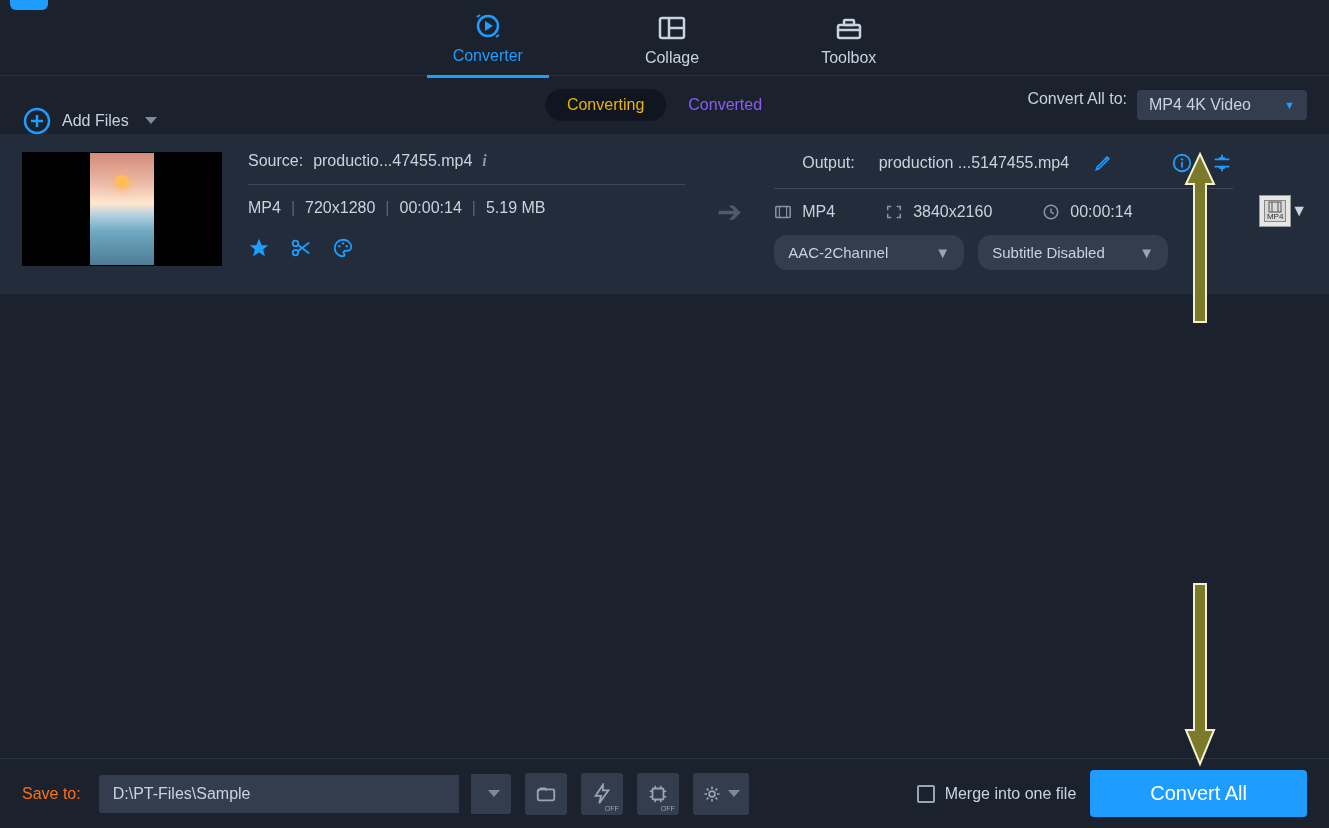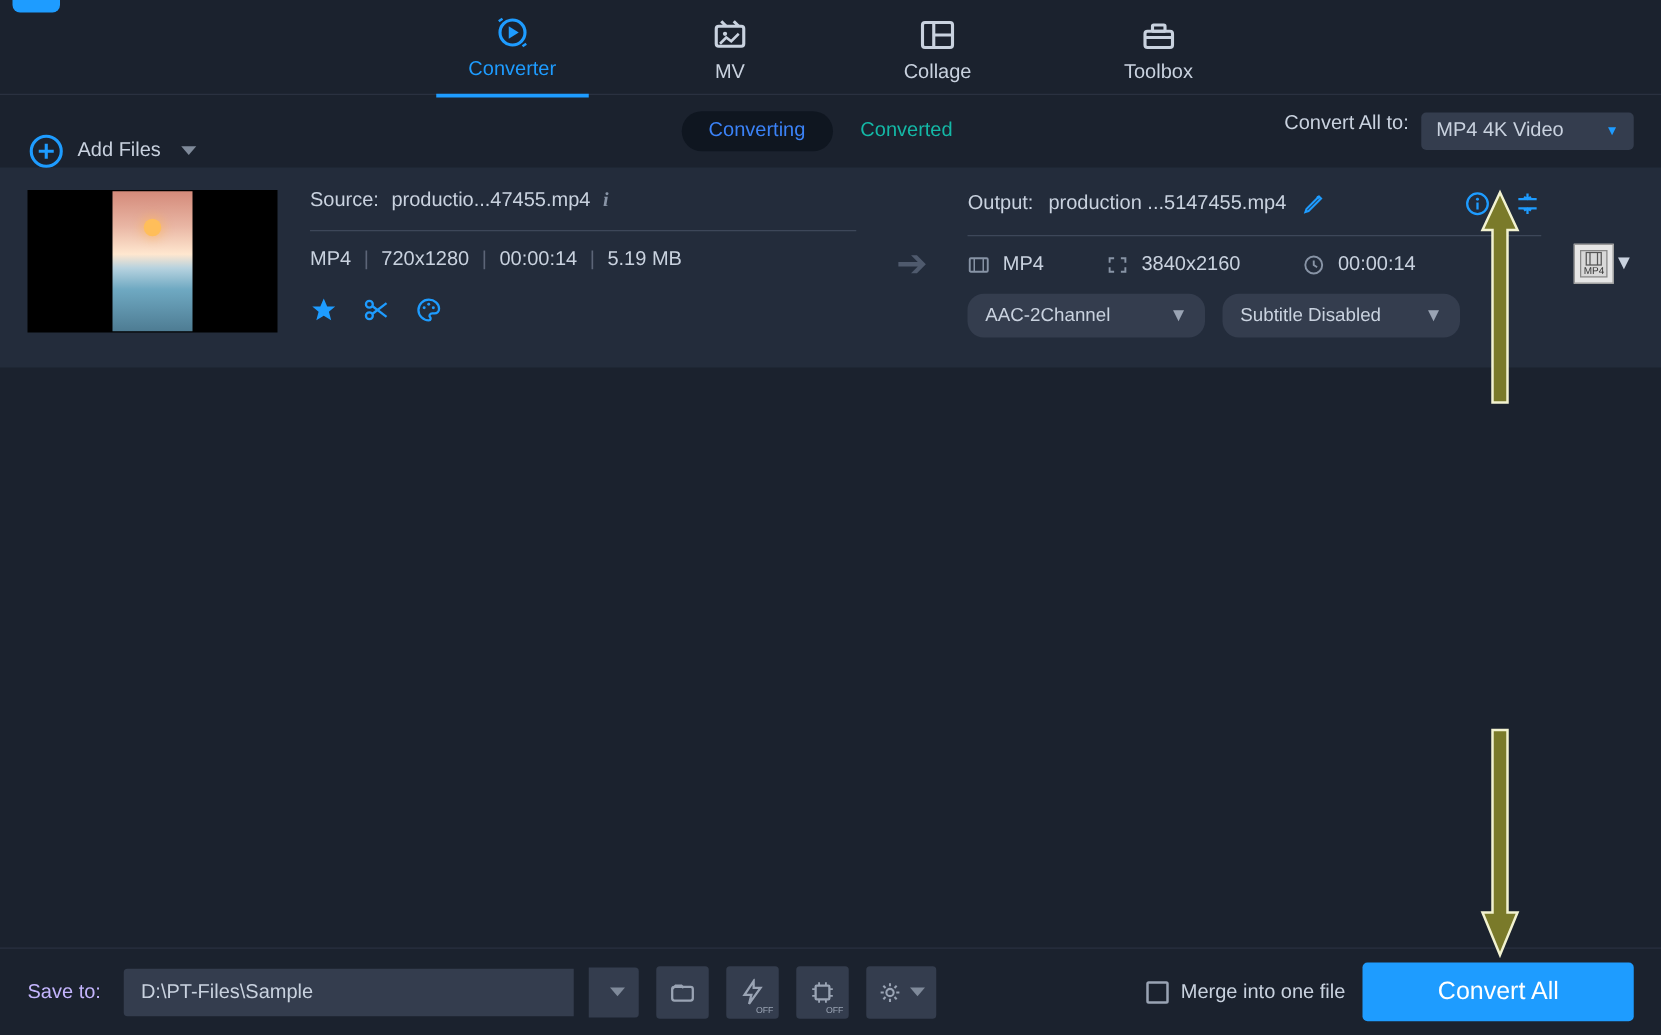--- a/index.html
+++ b/index.html
@@ -66,22 +66,22 @@
     transform: translateX(-50%);
     display:flex;
     gap:0;
   }
   .pill {
     padding: 7px 22px;
     border-radius: 18px;
     font-size: 16px;
     cursor: pointer;
   }
-  .pill.active { background:#0f1620; color:#3b82f6; }
-  .pill.inactive { color:#14b8a6; }
+  .pill.active { background:#0f1620; color:#eab308; }
+  .pill.inactive { color:#8b5cf6; }
   .convert-all-to {
     display:flex;
     gap:10px;
     font-size:16px;
   }
   .convert-all-to .select {
     background:#343d4e;
     border-radius:4px;
     padding:6px 12px;
     display:flex;
@@ -124,21 +124,21 @@
   .meta .sep { color:#5c6577; }
   .src-tools { display:flex; gap:20px; margin-top:20px; }
   .src-tools svg { width:22px; height:22px; color:#1e9cff; cursor:pointer;}
   .arrow-mid {
     align-self:center;
     color:#4f5a6d;
     font-size:30px;
     padding: 0 6px;
   }
   .output-col { flex:1.05; }
-  .out-header { display:flex; align-items:center; gap:12px; }
+  .out-header { display:flex; align-items:center; gap:24px;margin-left:28px; }
   .out-icons { margin-left:auto; display:flex; gap:18px; }
   .out-icons svg { width:22px; height:22px; color:#1e9cff; cursor:pointer;}
   .out-meta { display:flex; gap:50px; margin-top:6px; font-size:16px; color:#c9d2df; align-items:center;}
   .out-meta .mi { display:flex; align-items:center; gap:10px;}
   .out-meta svg { width:18px;height:18px; color:#8894a6;}
   .out-selects { display:flex; gap:14px; margin-top:14px;}
   .dd {
     background:#343d4e; border-radius:13px; padding:9px 14px;
     display:flex; align-items:center; justify-content:space-between;
     min-width:190px; color:#c9d2df; font-size:15px; cursor:pointer;
@@ -157,21 +157,21 @@
 
   
   .bottom-bar {
     position:absolute; bottom:0; left:0; right:0;
     height:70px;
     display:flex; align-items:center;
     padding:0 22px;
     border-top:1px solid #2a3140;
     gap:14px;
   }
-  .saveto-label { font-size:16px; color:#c4b5fd; margin-right:4px;}
+  .saveto-label { font-size:16px; color:#f97316; margin-right:4px;}
   .path-input {
     background:#343d4e; border:none; color:#c9d2df; font-size:16px;
     padding:10px 14px; width:360px; border-radius:3px 0 0 3px; outline:none;
   }
   .path-dd { background:#343d4e; width:40px; height:40px; display:flex;align-items:center;justify-content:center;border-radius:0 3px 3px 0;margin-left:-2px;cursor:pointer;}
   .sq-btn {
     width:42px;height:42px;background:#343d4e;border-radius:3px;
     display:flex;align-items:center;justify-content:center;cursor:pointer;color:#9aa4b4;
   }
   .sq-btn svg{width:22px;height:22px;}
@@ -197,29 +197,20 @@
 <div class="logo-corner"></div>
 
 <div class="top-tabs">
   <div class="top-tab active">
     <svg viewBox="0 0 34 30">
         <circle cx="17" cy="15" r="10" fill="none" stroke="currentColor" stroke-width="2.5"></circle>
         <polygon points="14,10 14,20 22,15" fill="currentColor"></polygon>
         <path d="M6 6 l3 -2 M28 24 l-3 2" stroke="currentColor" stroke-width="2" fill="none"></path>
       </svg>
     <span>Converter</span>
-  </div>
-  <div class="top-tab">
-    <svg viewBox="0 0 34 30">
-        <rect x="6" y="8" width="22" height="16" rx="2" fill="none" stroke="currentColor" stroke-width="2.5"></rect>
-        <path d="M10 4 l4 4 M20 4 l4 4" stroke="currentColor" stroke-width="2.5"></path>
-        <circle cx="13" cy="14" r="1.7" fill="currentColor"></circle>
-        <path d="M9 22 l5 -5 4 3 6 -6" stroke="currentColor" stroke-width="2" fill="none"></path>
-      </svg>
-    <span>MV</span>
   </div>
   <div class="top-tab">
     <svg viewBox="0 0 34 30">
         <rect x="5" y="5" width="24" height="20" rx="2" fill="none" stroke="currentColor" stroke-width="2.5"></rect>
         <line x1="14" y1="5" x2="14" y2="25" stroke="currentColor" stroke-width="2.5"></line>
         <line x1="14" y1="15" x2="29" y2="15" stroke="currentColor" stroke-width="2.5"></line>
       </svg>
     <span>Collage</span>
   </div>
   <div class="top-tab">

